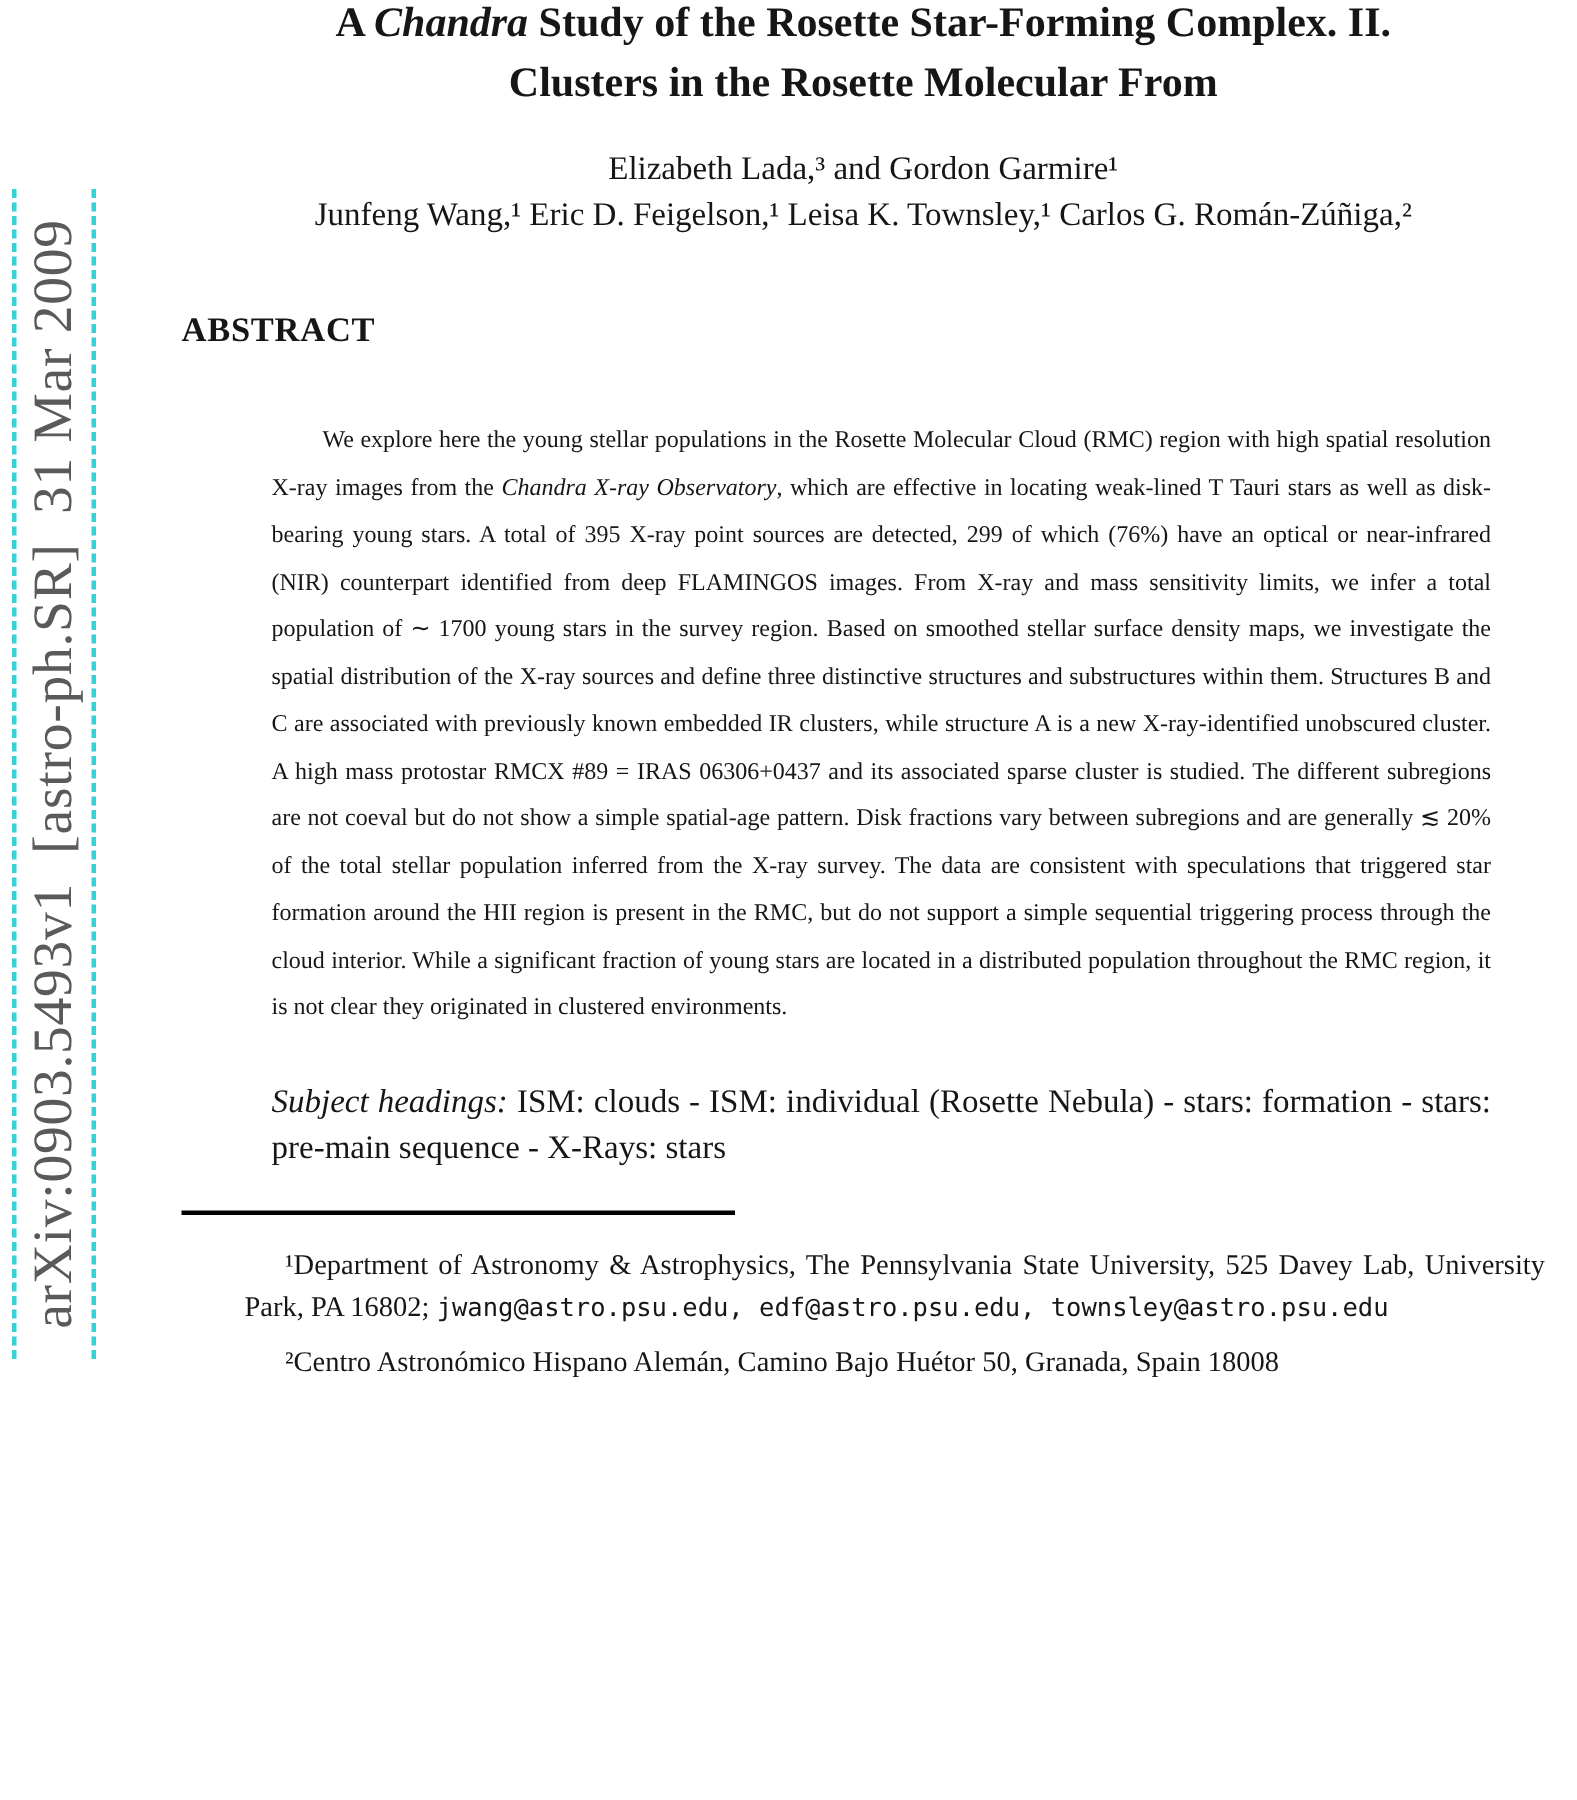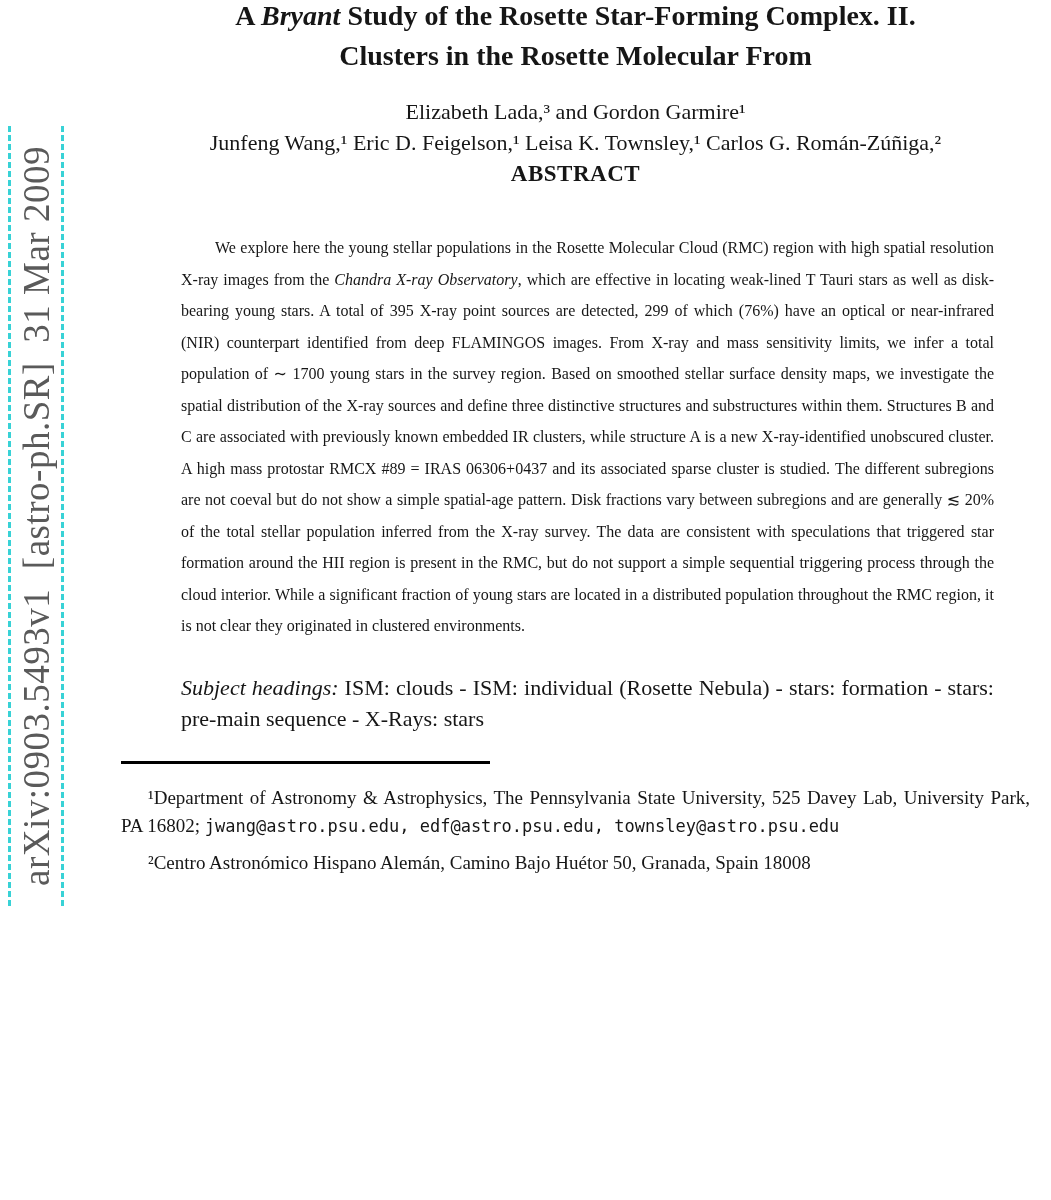--- a/index.html
+++ b/index.html
@@ -48,21 +48,21 @@
     font-size: 28px;
     line-height: 40px;
   }
   .authors {
     margin-top: 20px;
     text-align: center;
     font-size: 22px;
     line-height: 31px;
   }
   .abstract-heading {
-    text-align: center;
+    margin-top: 46px;
     font-weight: bold;
     font-size: 23px;
     line-height: 32px;
     letter-spacing: 0.5px;
   }
   .abstract {
     margin: 42px 36px 0 60px;
     font-size: 16px;
     line-height: 31.5px;
     text-align: justify;
@@ -82,39 +82,40 @@
     width: 369px;
     height: 3px;
     background: #000000;
     border: none;
     margin: 26px 0 20px 0;
   }
   .footnotes {
     font-size: 19px;
     line-height: 28px;
     text-align: justify;
+    margin-left: 42px;
   }
   .footnotes p {
     margin: 0 0 9px 0;
     text-indent: 27px;
   }
 </style>
 </head>
 <body>
 
 <div class="page">
 
   <div class="arxiv-stamp">
     <span class="arxiv-stamp-text">arXiv:0903.5493v1  [astro-ph.SR]  31 Mar 2009</span>
   </div>
 
   <div class="content">
 
     <div class="paper-title">
-      <div><span>A </span><span class="italic">Bryant</span><span> Study of the Rosette Star-Forming Complex. II.</span></div>
+      <div><span>A </span><span class="italic">Chandra</span><span> Study of the Rosette Star-Forming Complex. II.</span></div>
       <div><span>Clusters in the Rosette Molecular From</span></div>
     </div>
 
     <div class="authors">
       <div>Elizabeth Lada,³ and Gordon Garmire¹</div>
       <div>Junfeng Wang,¹ Eric D. Feigelson,¹ Leisa K. Townsley,¹ Carlos G. Román-Zúñiga,²</div>
     </div>
 
     <div class="abstract-heading">ABSTRACT</div>
 

